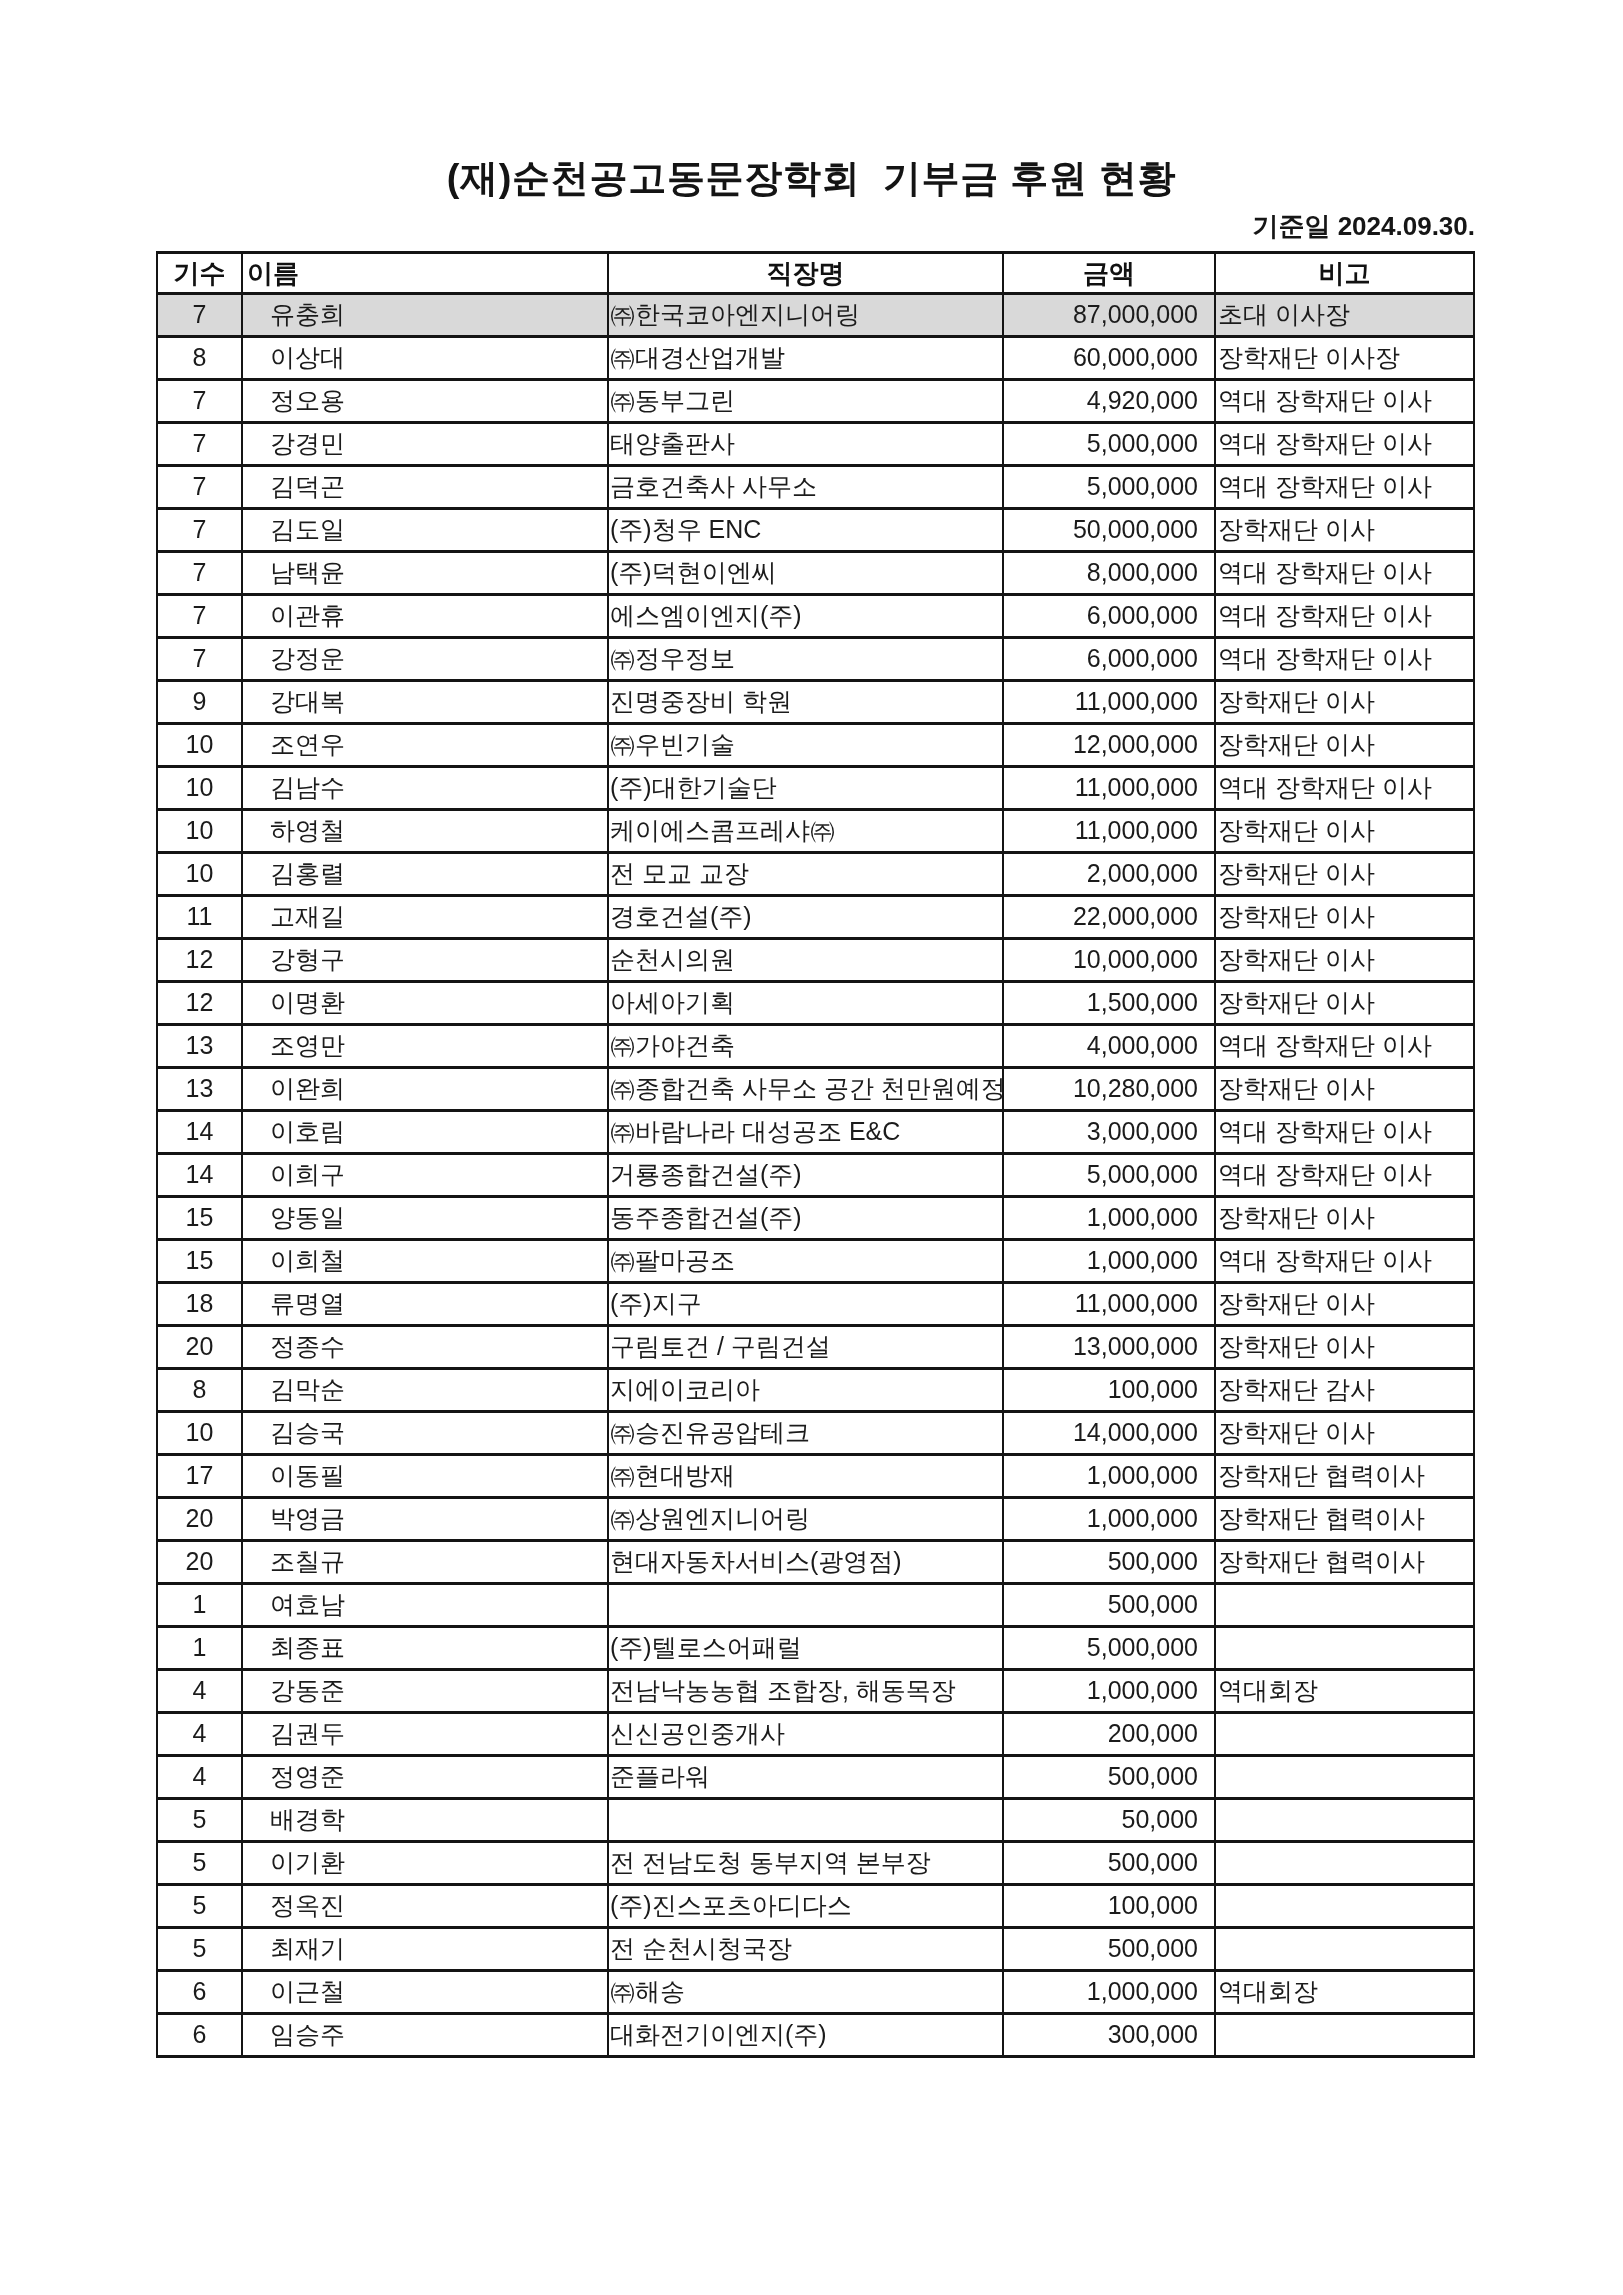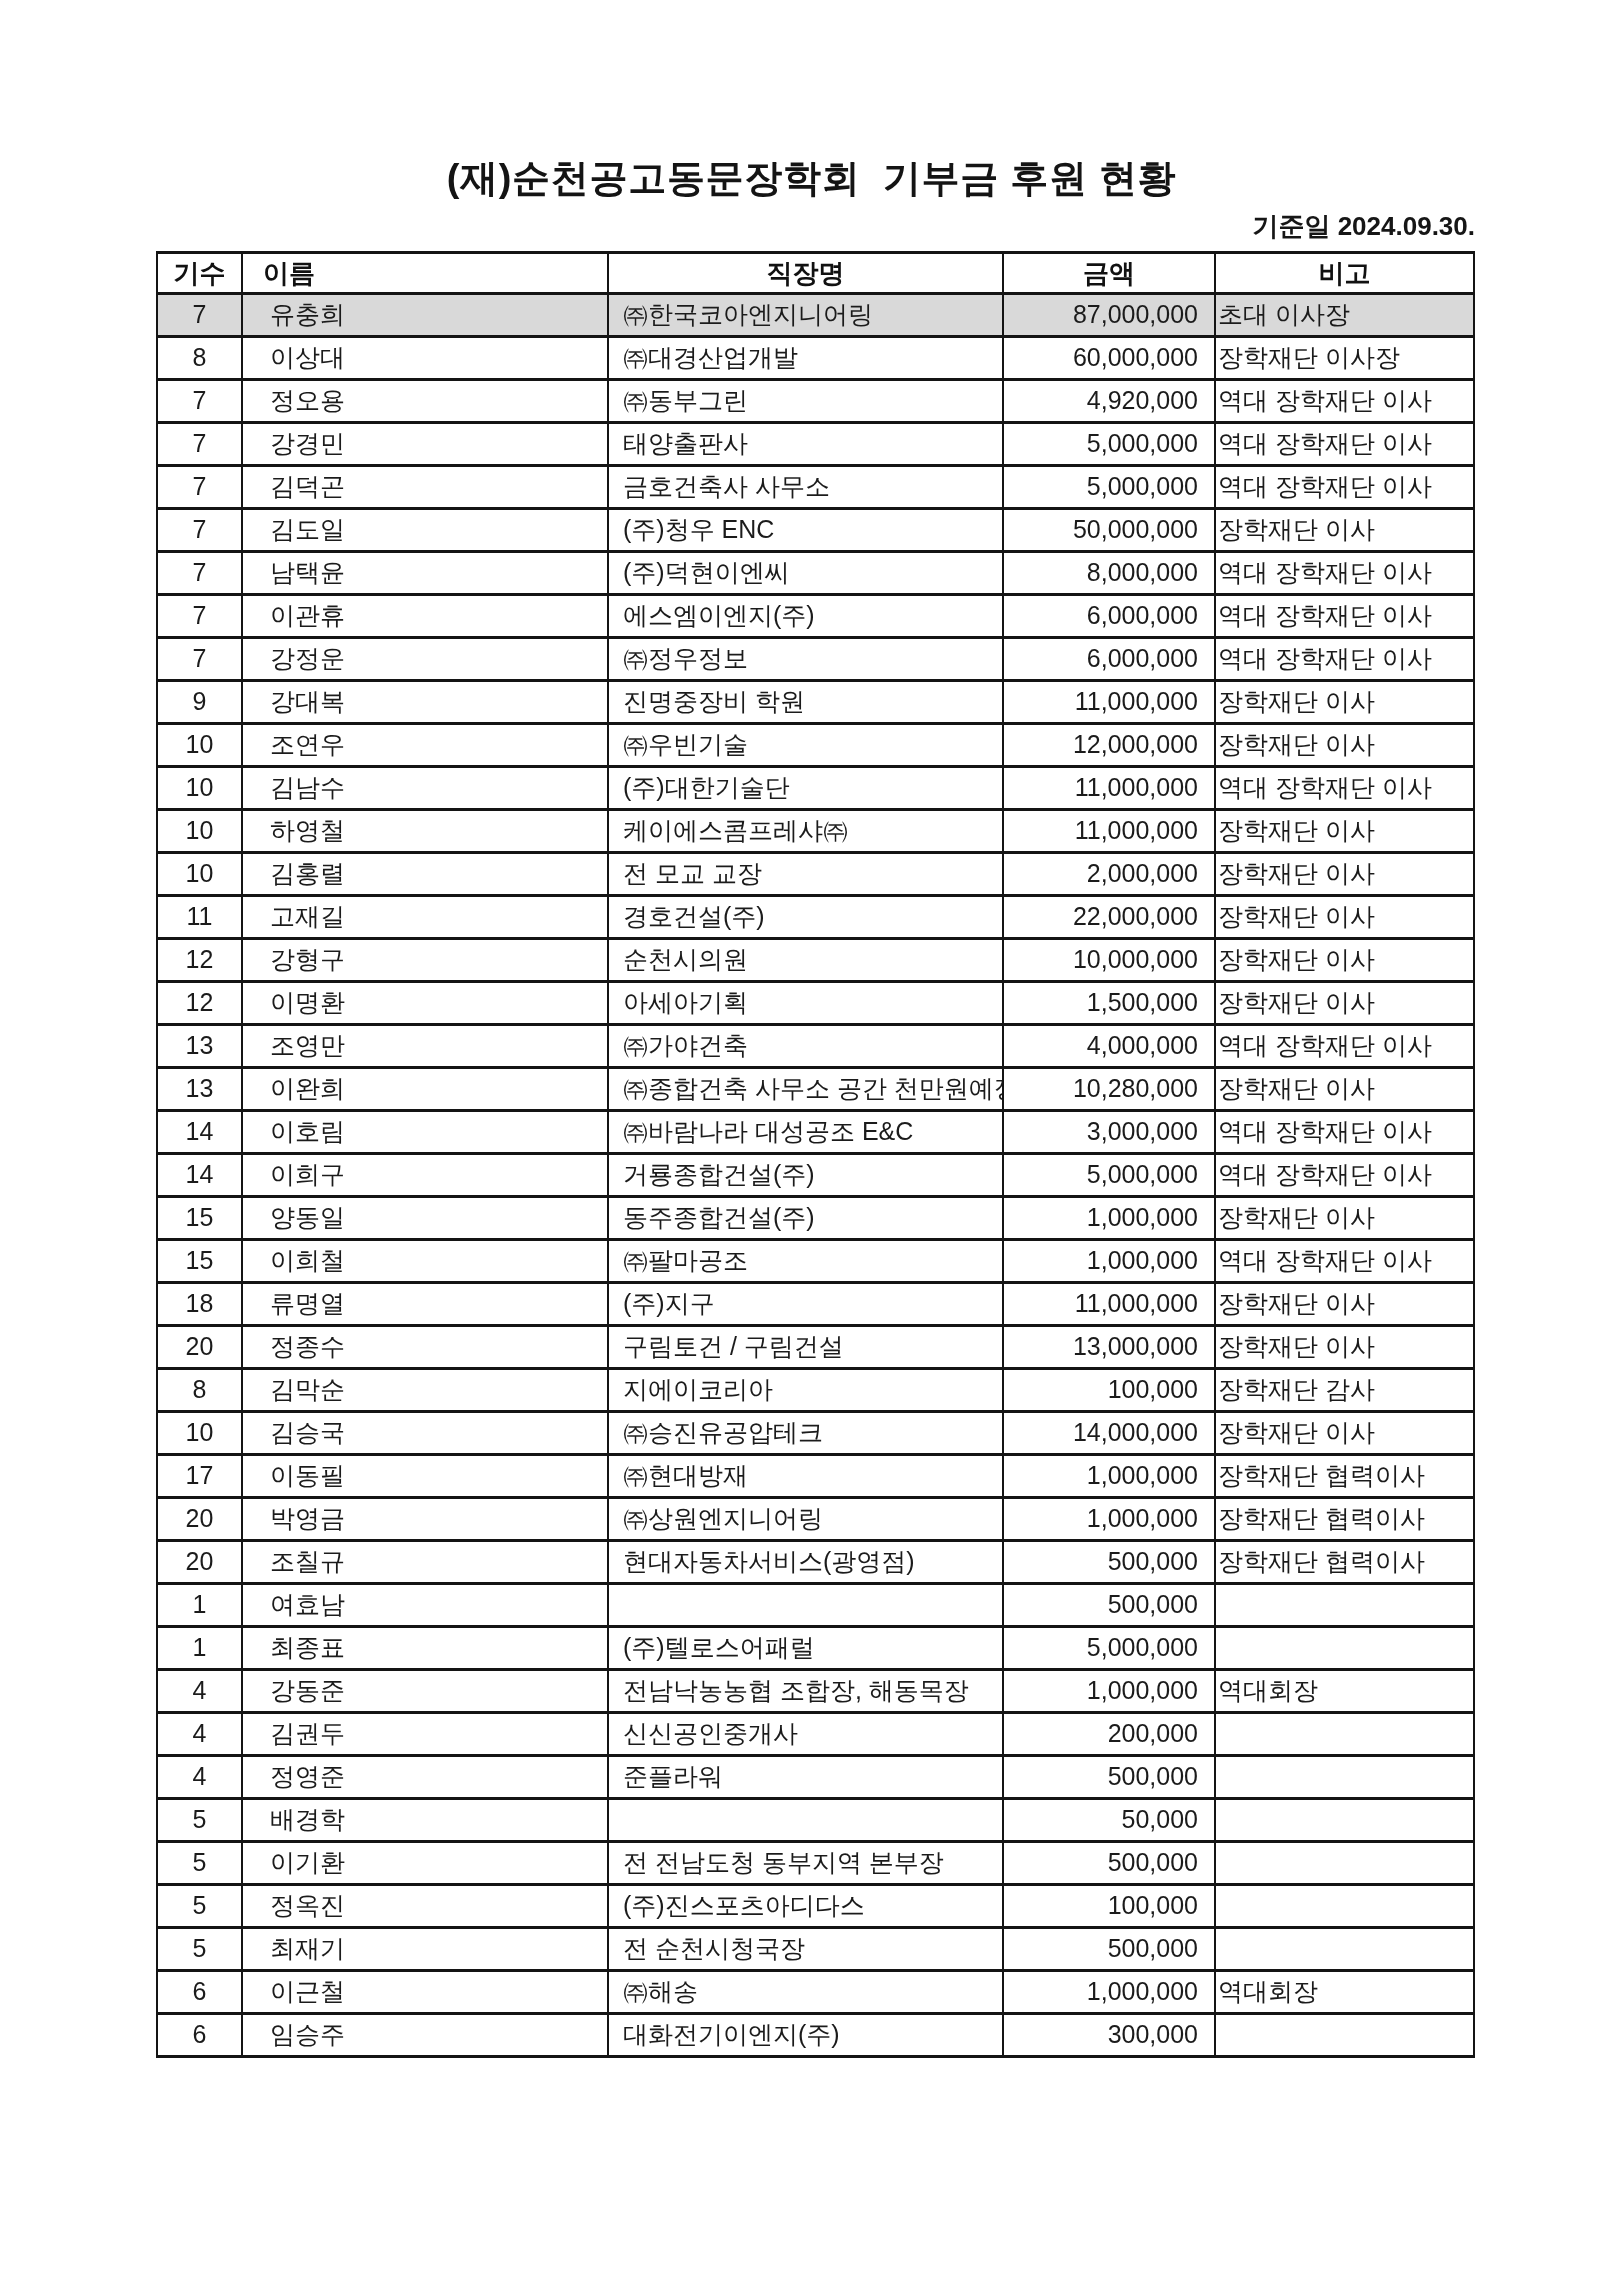--- a/index.html
+++ b/index.html
@@ -62,25 +62,25 @@
   }
   table.donation thead tr { height: 41px; }
   table.donation tbody tr { height: 43px; }
 
   table.donation th {
     font-weight: 700;
     font-size: 26px;
     text-align: center;
     color: #111;
   }
-  table.donation th.col-name { text-align: left; padding-left: 20px; }
+  table.donation th.col-name { text-align: left; padding-left: 4px; }
 
   td.col-gisu    { text-align: center; }
   td.col-name    { text-align: left;  padding-left: 27px; }
-  td.col-company { text-align: left;  padding-left: 14px; }
+  td.col-company { text-align: left;  padding-left: 1px; }
   td.col-amount  { text-align: right; padding-right: 16px; }
   td.col-note    { text-align: left;  padding-left: 2px; }
 
   tr.highlight td { background: #d9d9d9; }
 
   td.small-text { font-size: 20px; }
 </style>
 </head>
 <body>
 

